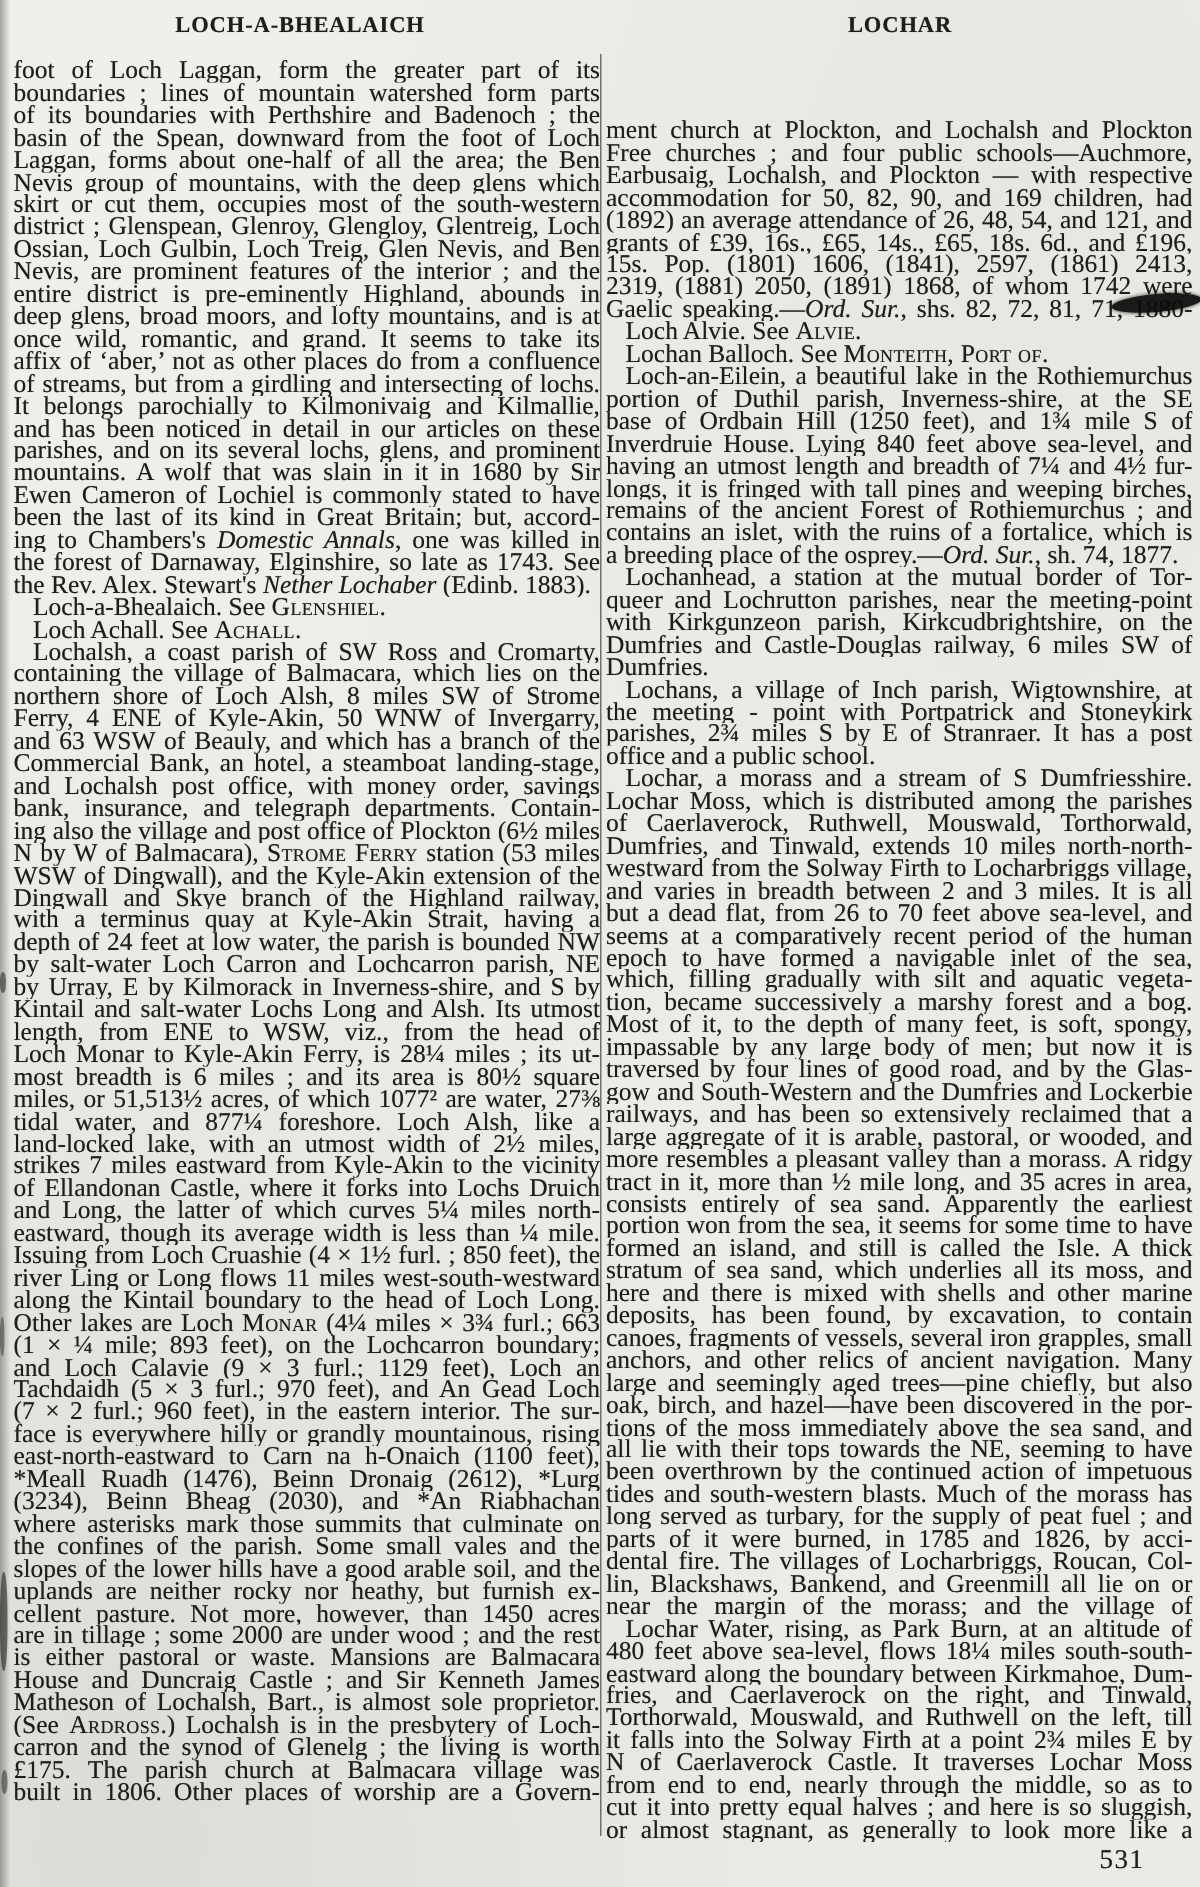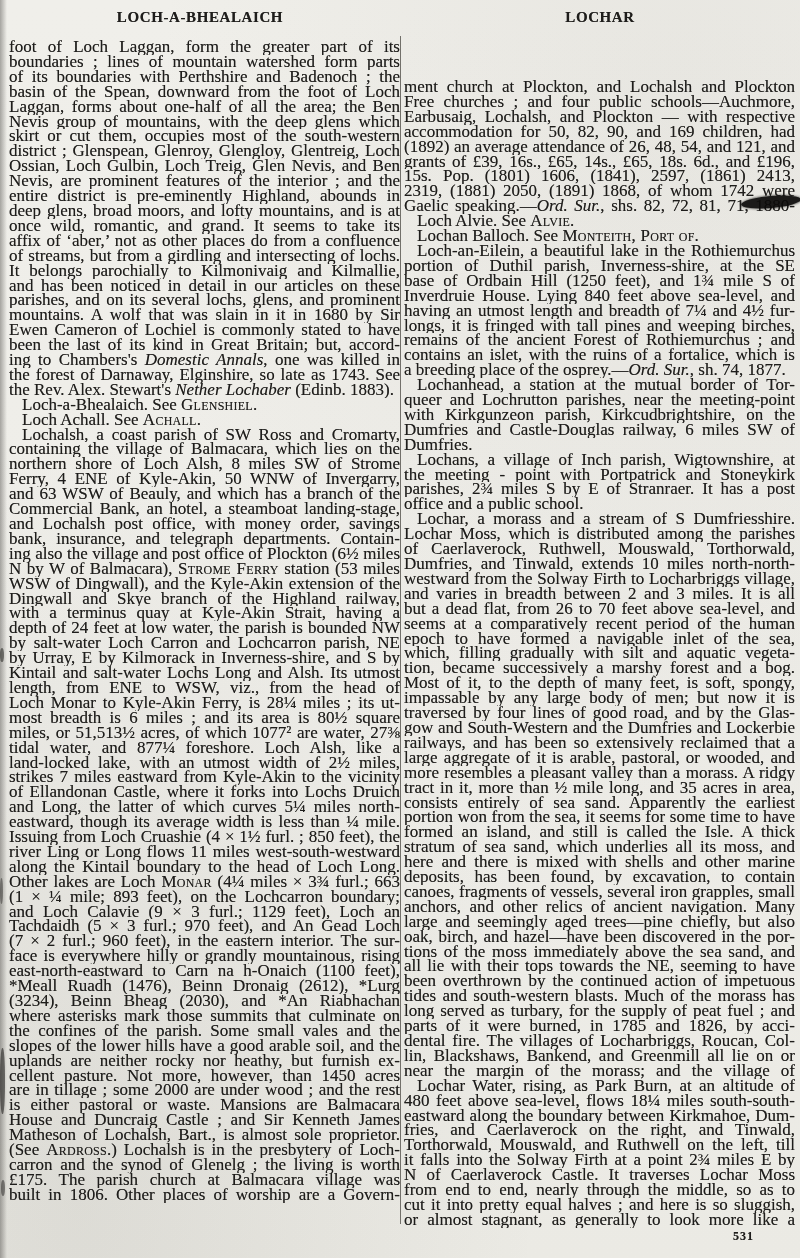--- a/index.html
+++ b/index.html
@@ -53,21 +53,21 @@
     text-align:justify;text-align-last:justify;
     white-space:normal;
   }
   .line.ind{text-indent:13px;}
   .line.end{text-align-last:left;}
   .seg-b{font-weight:normal;}
   .seg-i{font-style:italic;}
   .seg-sc{font-variant:small-caps;letter-spacing:0.25px;}
   .page-number{
     position:absolute;left:733px;top:1229px;
-    font-weight:bold;font-size:12px;letter-spacing:1px;
+    font-weight:normal;font-size:18px;letter-spacing:1px;
     text-shadow:0 0 0.5px rgba(30,30,28,0.6);
   }
 </style>
 </head>
 <body>
 
 <div class="paper"></div>
 <div class="scan-edge-left"></div>
 <div class="smudge s1"></div>
 <div class="smudge s2"></div>

